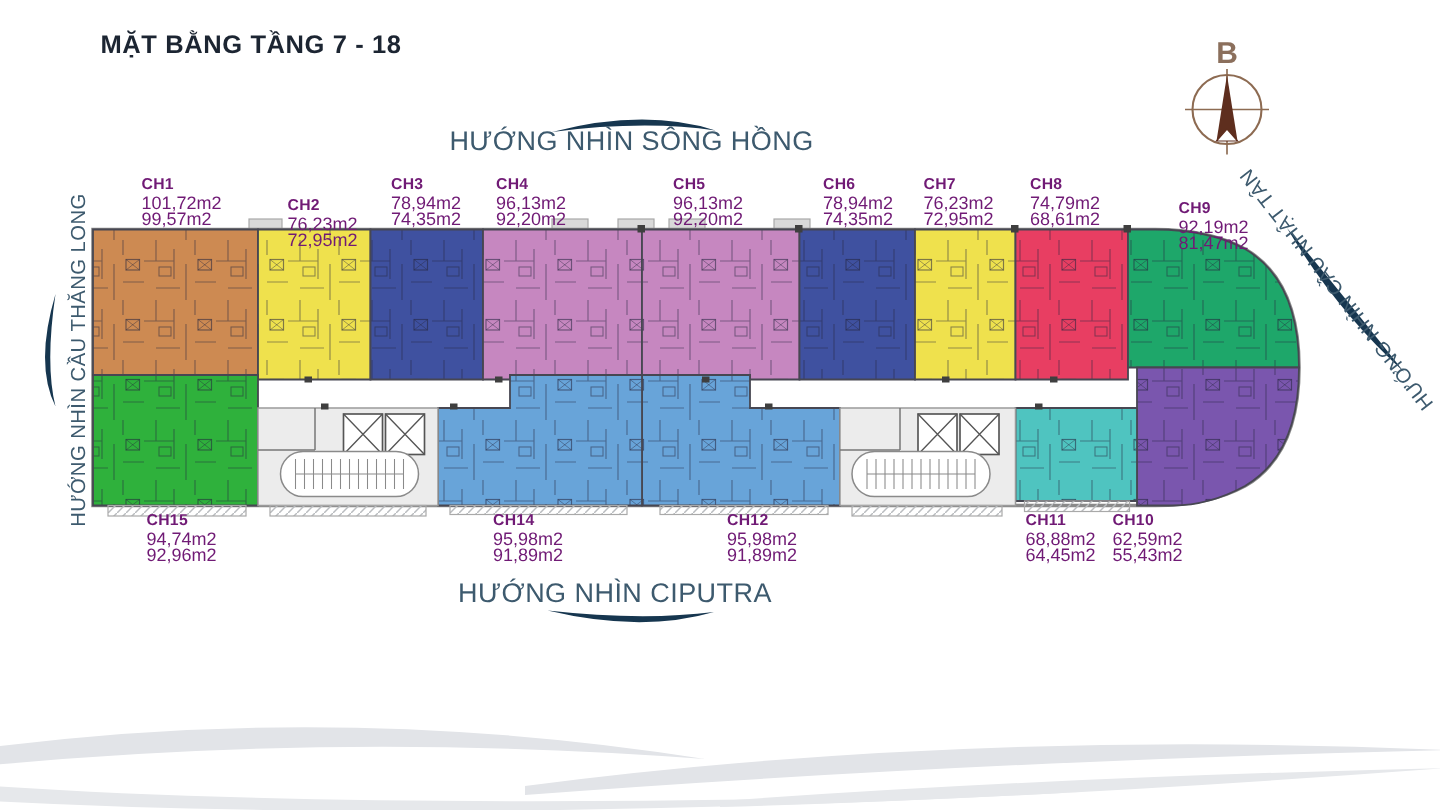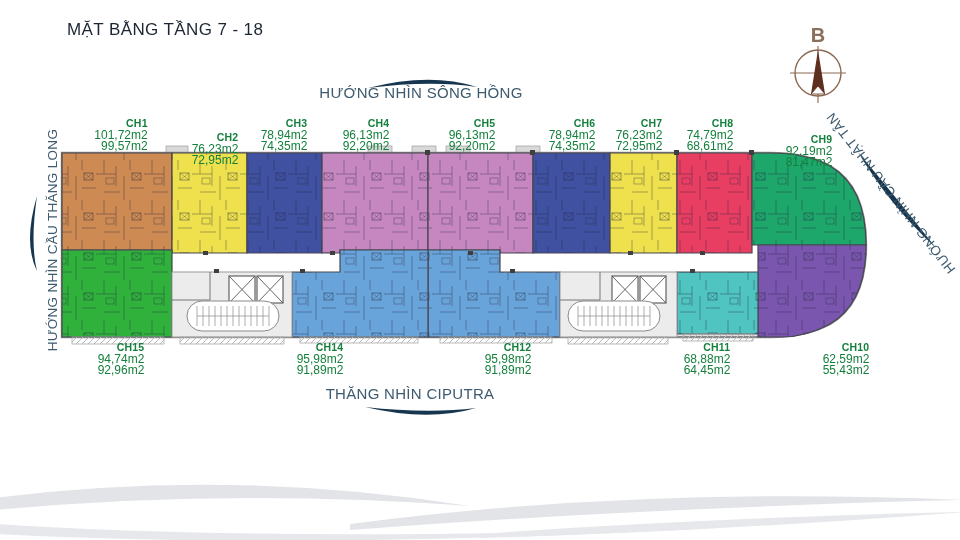--- a/index.html
+++ b/index.html
@@ -1,27 +1,27 @@
 <!DOCTYPE html>
 <html><head>
 <meta charset="utf-8">
 <style>
   html,body{margin:0;padding:0}
   body{width:960px;height:540px;position:relative;background:#ffffff;
        font-family:"Liberation Sans",sans-serif;overflow:hidden}
   #plan-svg{position:absolute;left:0;top:0}
-  .title{position:absolute;left:67px;top:20px;font-size:17px;font-weight:normal;
+  .title{position:absolute;left:67px;top:20px;font-size:17px;font-weight:bold;
          color:#1c2532;letter-spacing:.4px;white-space:nowrap}
-  .dir{position:absolute;color:#3d5a6e;font-size:15px;letter-spacing:.3px;white-space:nowrap}
+  .dir{position:absolute;color:#3d5a6e;font-size:18px;letter-spacing:.3px;white-space:nowrap}
   .dir-top{left:421px;top:84px;transform:translateX(-50%)}
   .dir-bottom{left:410px;top:385px;transform:translateX(-50%)}
   .dir-left{left:52px;top:240px;font-size:13.5px;transform:translate(-50%,-50%) rotate(-90deg)}
   .dir-right{left:891px;top:193px;font-size:13.5px;transform:translate(-50%,-50%) rotate(-128deg)}
-  .unit-label{position:absolute;transform:translateX(-50%);text-align:right;
-              color:#15803d;line-height:11px;z-index:5}
+  .unit-label{position:absolute;transform:translateX(-50%);text-align:left;
+              color:#701a75;line-height:11px;z-index:5}
   .unit-label b{display:block;font-size:10.5px;margin-bottom:1px;letter-spacing:.2px}
   .unit-label span{display:block;font-size:12px}
 </style>
 </head>
 <body>
 
 <svg id="plan-svg" width="960" height="540" viewBox="0 0 960 540">
   <defs>
 
     <pattern id="rooms" width="48" height="40" patternUnits="userSpaceOnUse">
@@ -185,40 +185,40 @@
     <circle cx="818" cy="73" r="23" fill="none" stroke="#8d6b52" stroke-width="1.4"></circle>
     <path d="M790 73 H846 M818 46 V103" stroke="#8d6b52" stroke-width="1.1" fill="none"></path>
     <path d="M811 94 L818 50 L825 94 Z" fill="#5e2e1e"></path>
     <path d="M811 94 L818 86 L825 94 Z" fill="#fff" stroke="#5e2e1e" stroke-width="0.8"></path>
   </g>
 </svg>
 
 <div class="title">MẶT BẰNG TẦNG 7 - 18</div>
 
 <div class="dir dir-top">HƯỚNG NHÌN SÔNG HỒNG</div>
-<div class="dir dir-bottom">THĂNG NHÌN CIPUTRA</div>
+<div class="dir dir-bottom">HƯỚNG NHÌN CIPUTRA</div>
 <div class="dir dir-left">HƯỚNG NHÌN CẦU THĂNG LONG</div>
 <div class="dir dir-right">HƯỚNG NHÌN CẦU NHẬT TÂN</div>
 
 <div class="unit-label" style="left:121px;top:118px">
     <b>CH1</b>
     <span>101,72m2</span>
     <span>99,57m2</span>
   </div>
 <div class="unit-label" style="left:215px;top:132px">
     <b>CH2</b>
     <span>76,23m2</span>
     <span>72,95m2</span>
   </div>
 <div class="unit-label" style="left:284px;top:118px">
     <b>CH3</b>
     <span>78,94m2</span>
     <span>74,35m2</span>
   </div>
-<div class="unit-label" style="left:366px;top:118px">
+<div class="unit-label" style="left:354px;top:118px">
     <b>CH4</b>
     <span>96,13m2</span>
     <span>92,20m2</span>
   </div>
 <div class="unit-label" style="left:472px;top:118px">
     <b>CH5</b>
     <span>96,13m2</span>
     <span>92,20m2</span>
   </div>
 <div class="unit-label" style="left:572px;top:118px">
@@ -234,36 +234,36 @@
 <div class="unit-label" style="left:710px;top:118px">
     <b>CH8</b>
     <span>74,79m2</span>
     <span>68,61m2</span>
   </div>
 <div class="unit-label" style="left:809px;top:134px">
     <b>CH9</b>
     <span>92,19m2</span>
     <span>81,47m2</span>
   </div>
-<div class="unit-label" style="left:846px;top:342px">
+<div class="unit-label" style="left:765px;top:342px">
     <b>CH10</b>
     <span>62,59m2</span>
     <span>55,43m2</span>
   </div>
 <div class="unit-label" style="left:707px;top:342px">
     <b>CH11</b>
     <span>68,88m2</span>
     <span>64,45m2</span>
   </div>
 <div class="unit-label" style="left:508px;top:342px">
     <b>CH12</b>
     <span>95,98m2</span>
     <span>91,89m2</span>
   </div>
-<div class="unit-label" style="left:320px;top:342px">
+<div class="unit-label" style="left:352px;top:342px">
     <b>CH14</b>
     <span>95,98m2</span>
     <span>91,89m2</span>
   </div>
 <div class="unit-label" style="left:121px;top:342px">
     <b>CH15</b>
     <span>94,74m2</span>
     <span>92,96m2</span>
   </div>
 

